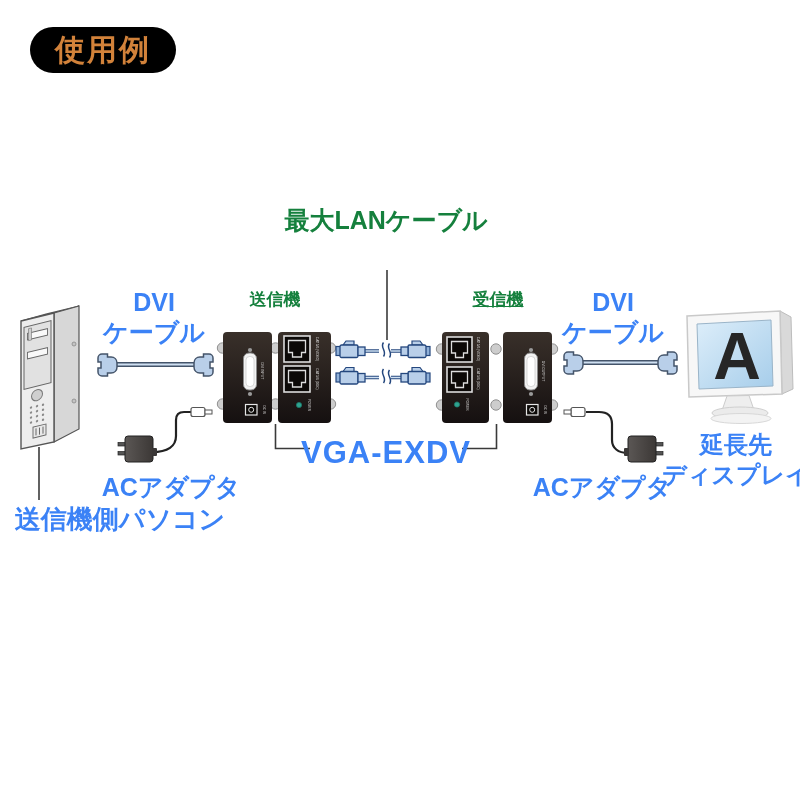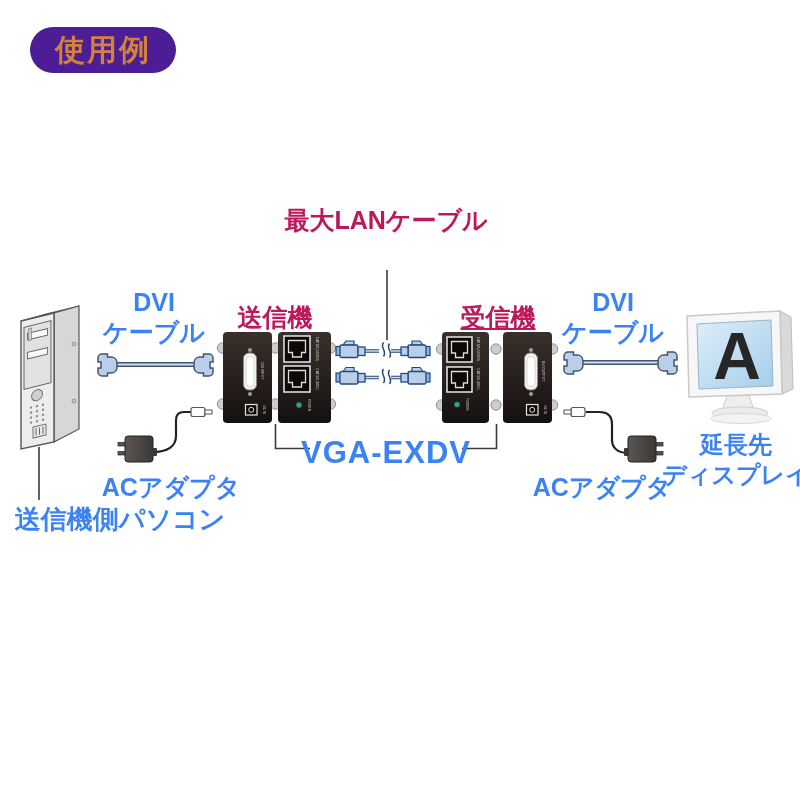--- a/index.html
+++ b/index.html
@@ -1,25 +1,25 @@
 <!DOCTYPE html>
 <html><head>
 <meta charset="utf-8">
 <style>
   html,body{margin:0;padding:0;background:#ffffff;}
   #canvas{position:relative;width:800px;height:800px;background:#ffffff;overflow:hidden;
           font-family:"Liberation Sans","DejaVu Sans",sans-serif;}
   #art{position:absolute;left:0;top:0;}
   .label{position:absolute;color:#3b82f6;font-weight:bold;text-align:center;white-space:nowrap;}
-  .red{color:#be185d;}
+  .red{color:#15803d;}
   .badge{position:absolute;left:30px;top:27px;width:146px;height:46px;border-radius:23px;
-         background:#4c1d95;display:flex;align-items:center;justify-content:center;}
+         background:#000000;display:flex;align-items:center;justify-content:center;}
   .badge-text{font-size:30px;font-weight:bold;color:#d2823a;letter-spacing:2px;}
   .lan-note{left:236px;top:204px;width:300px;font-size:25px;line-height:32px;}
-  .dev-title{width:140px;top:301px;font-size:25px;}
+  .dev-title{width:140px;top:288px;font-size:17px;}
   .dvi-label{width:140px;top:287px;font-size:25px;line-height:30px;}
   .ac-label{width:160px;top:471px;font-size:25px;}
   .pc-label{left:14px;top:502px;width:212px;font-size:26px;}
   .display-label{left:646px;top:430px;width:180px;font-size:24px;line-height:30px;}
   .model-label{left:296px;top:435px;width:180px;font-size:31px;font-weight:700;letter-spacing:1px;}
 </style>
 </head>
 <body>
 
 <div id="canvas">

